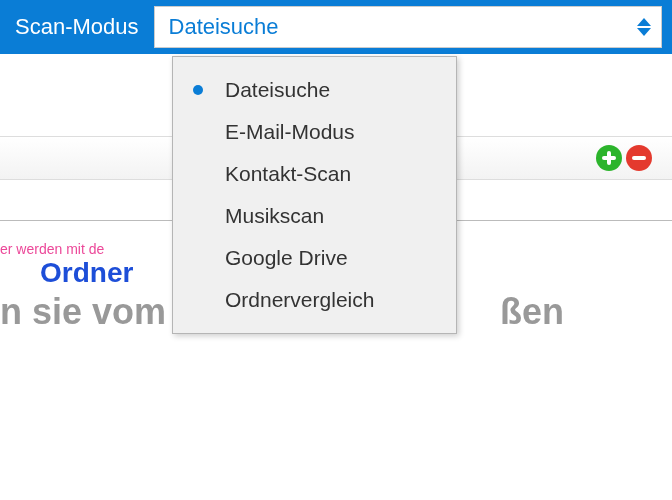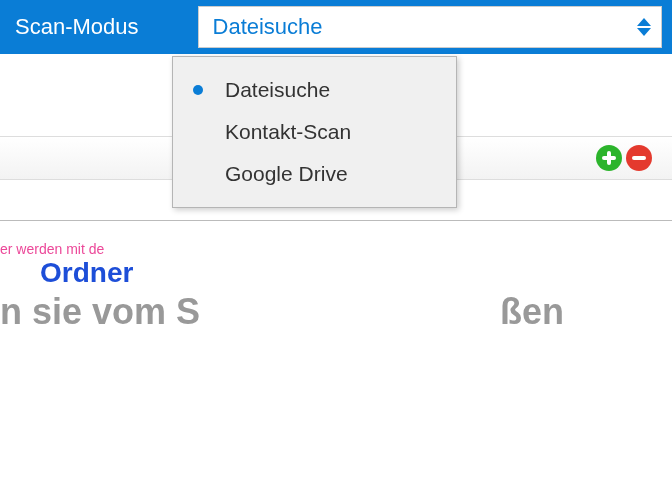--- a/index.html
+++ b/index.html
@@ -11,21 +11,20 @@
       background: #fff;
       position: relative;
     }
     .top-bar {
       width: 100%;
       height: 54px;
       background: #0a7dd6;
       display: flex;
       align-items: center;
       padding: 5px 10px;
-      gap: 44px;
     }
     .label-block {
       color: #fff;
       font-size: 22px;
       padding: 0 15px 0 5px;
       font-weight: 400;
     }
     .select-box {
       flex: 1;
       height: 42px;
@@ -183,18 +182,27 @@
     </div>
   </div>
 </div>
 
 <div class="dropdown" id="dropdown">
     <div class="dropdown-item">
       <span class="bullet"></span>
       <span>Dateisuche</span>
     </div>
     <div class="dropdown-item">
+      <span>E-Mail-Modus</span>
+    </div>
+    <div class="dropdown-item">
       <span>Kontakt-Scan</span>
     </div>
     <div class="dropdown-item">
+      <span>Musikscan</span>
+    </div>
+    <div class="dropdown-item">
       <span>Google Drive</span>
     </div>
+    <div class="dropdown-item">
+      <span>Ordnervergleich</span>
+    </div>
   </div>
 
 </body></html>

